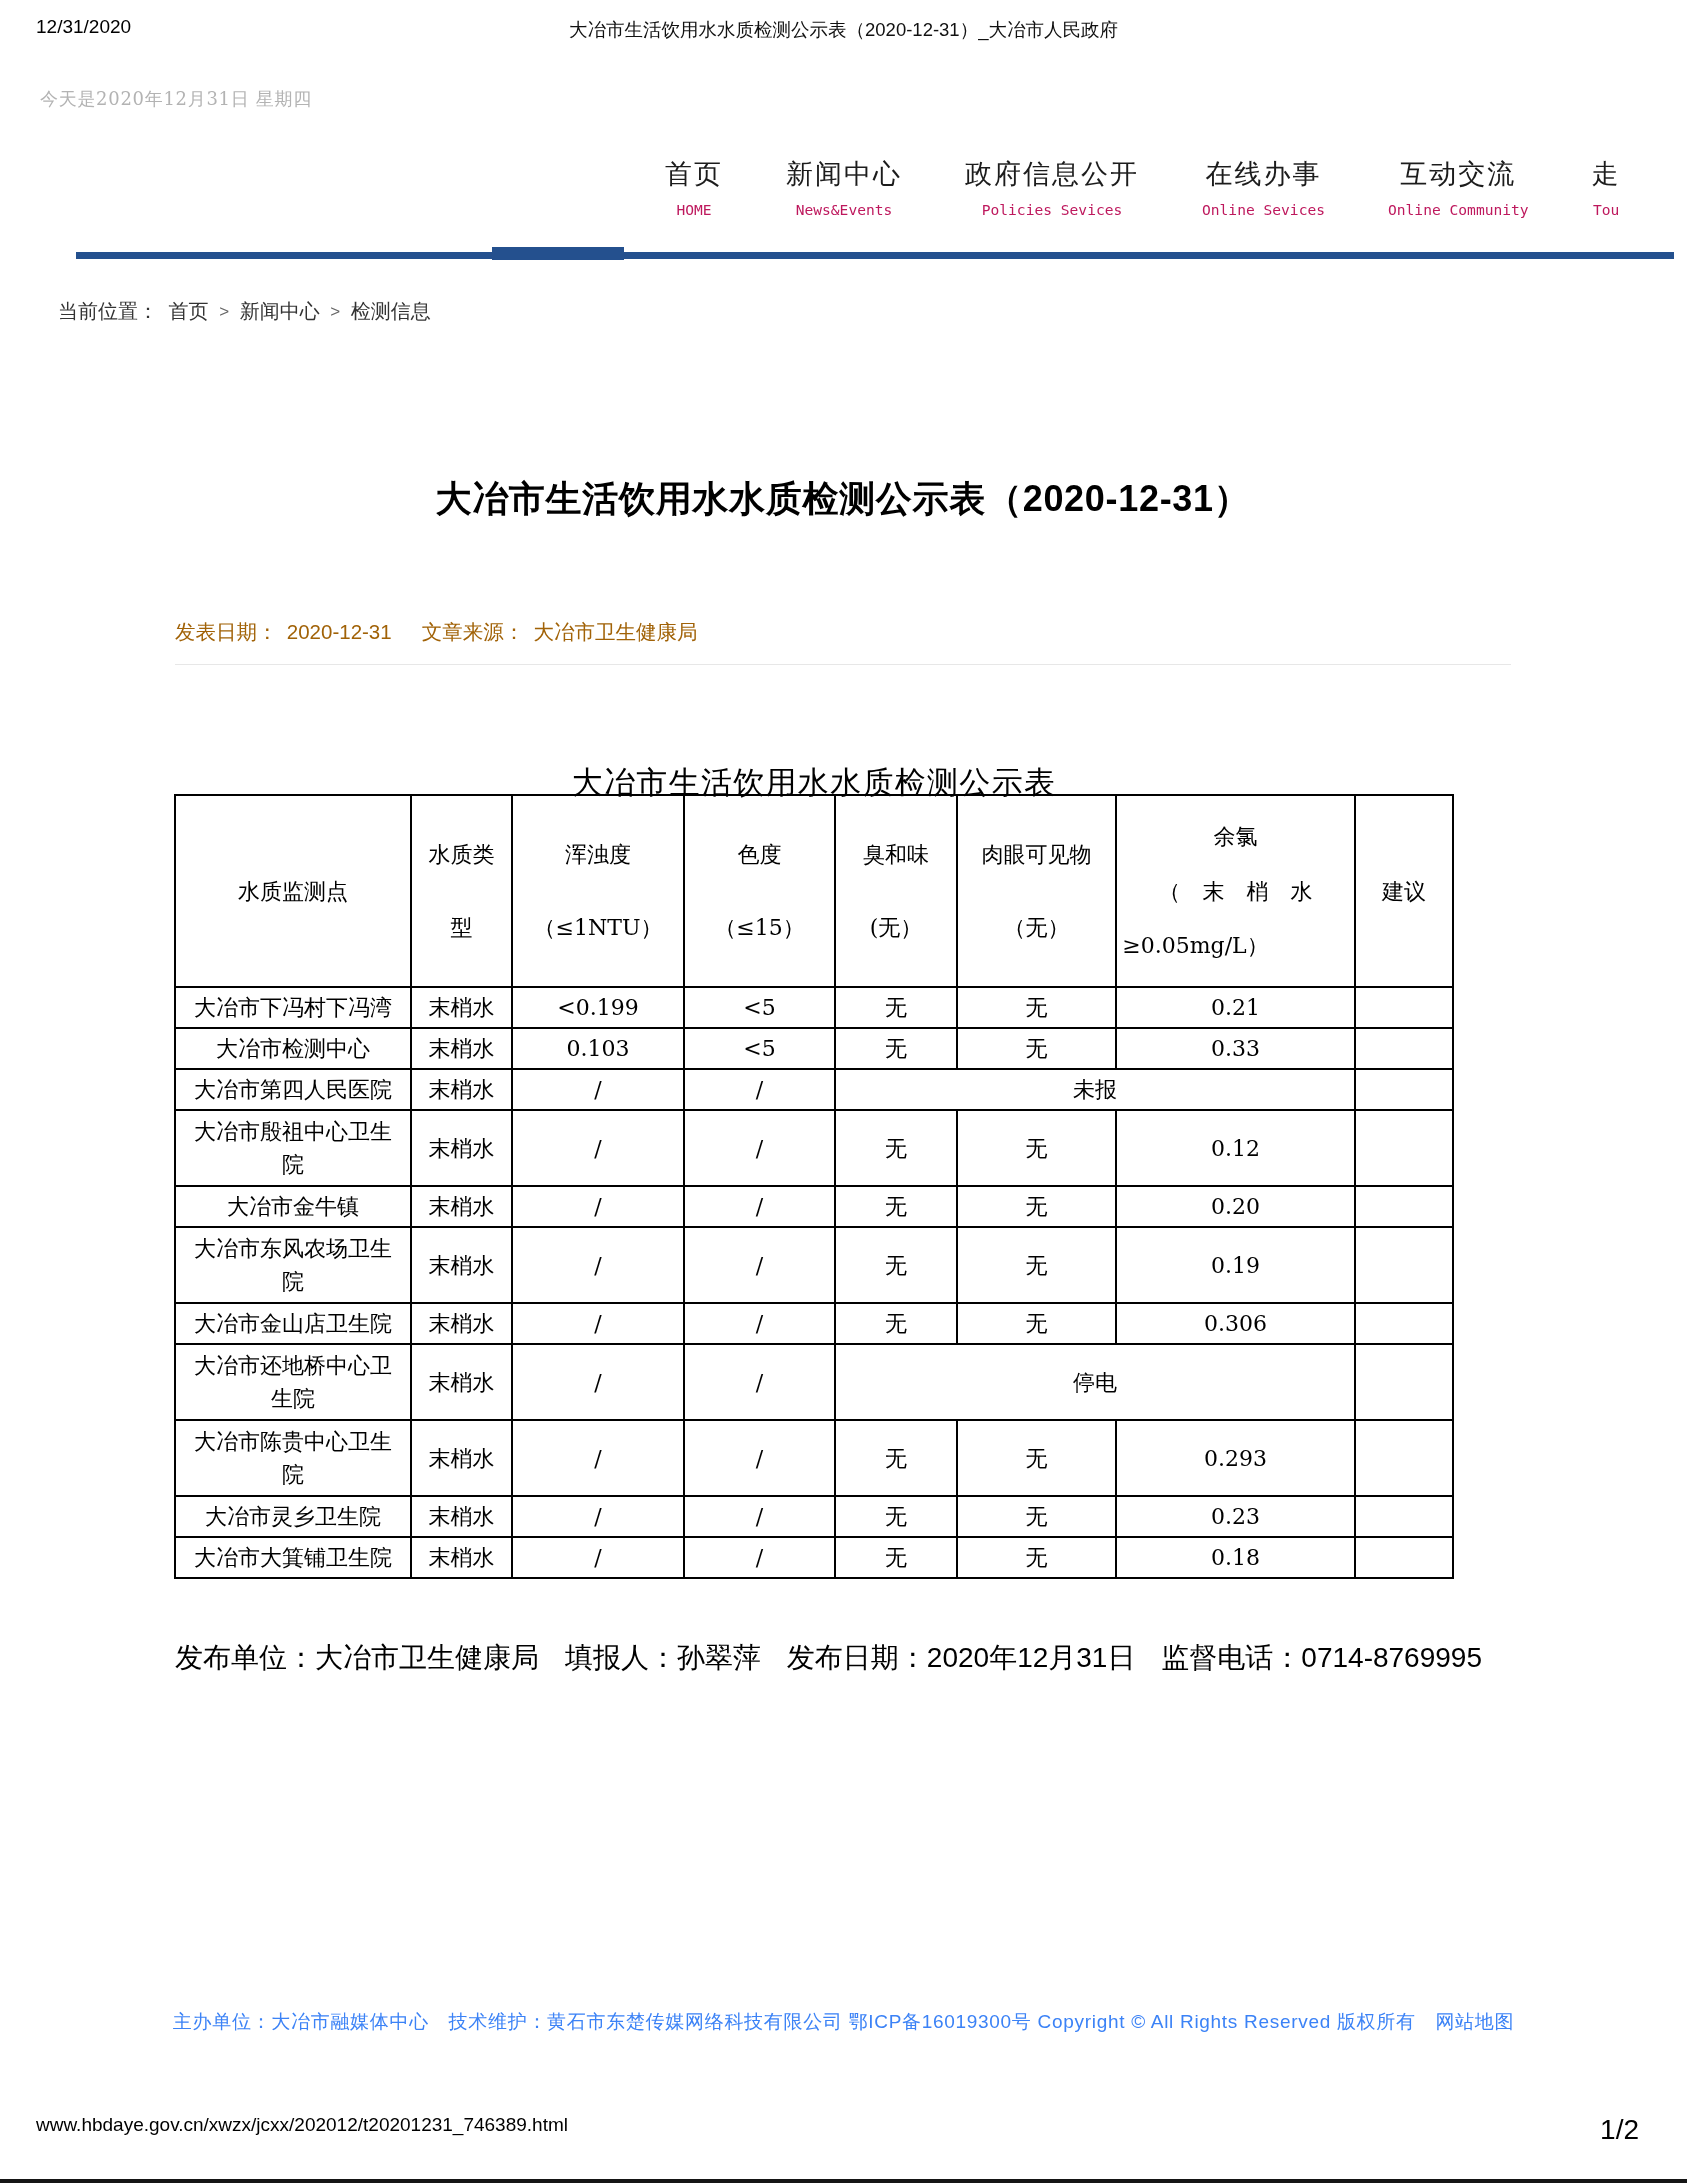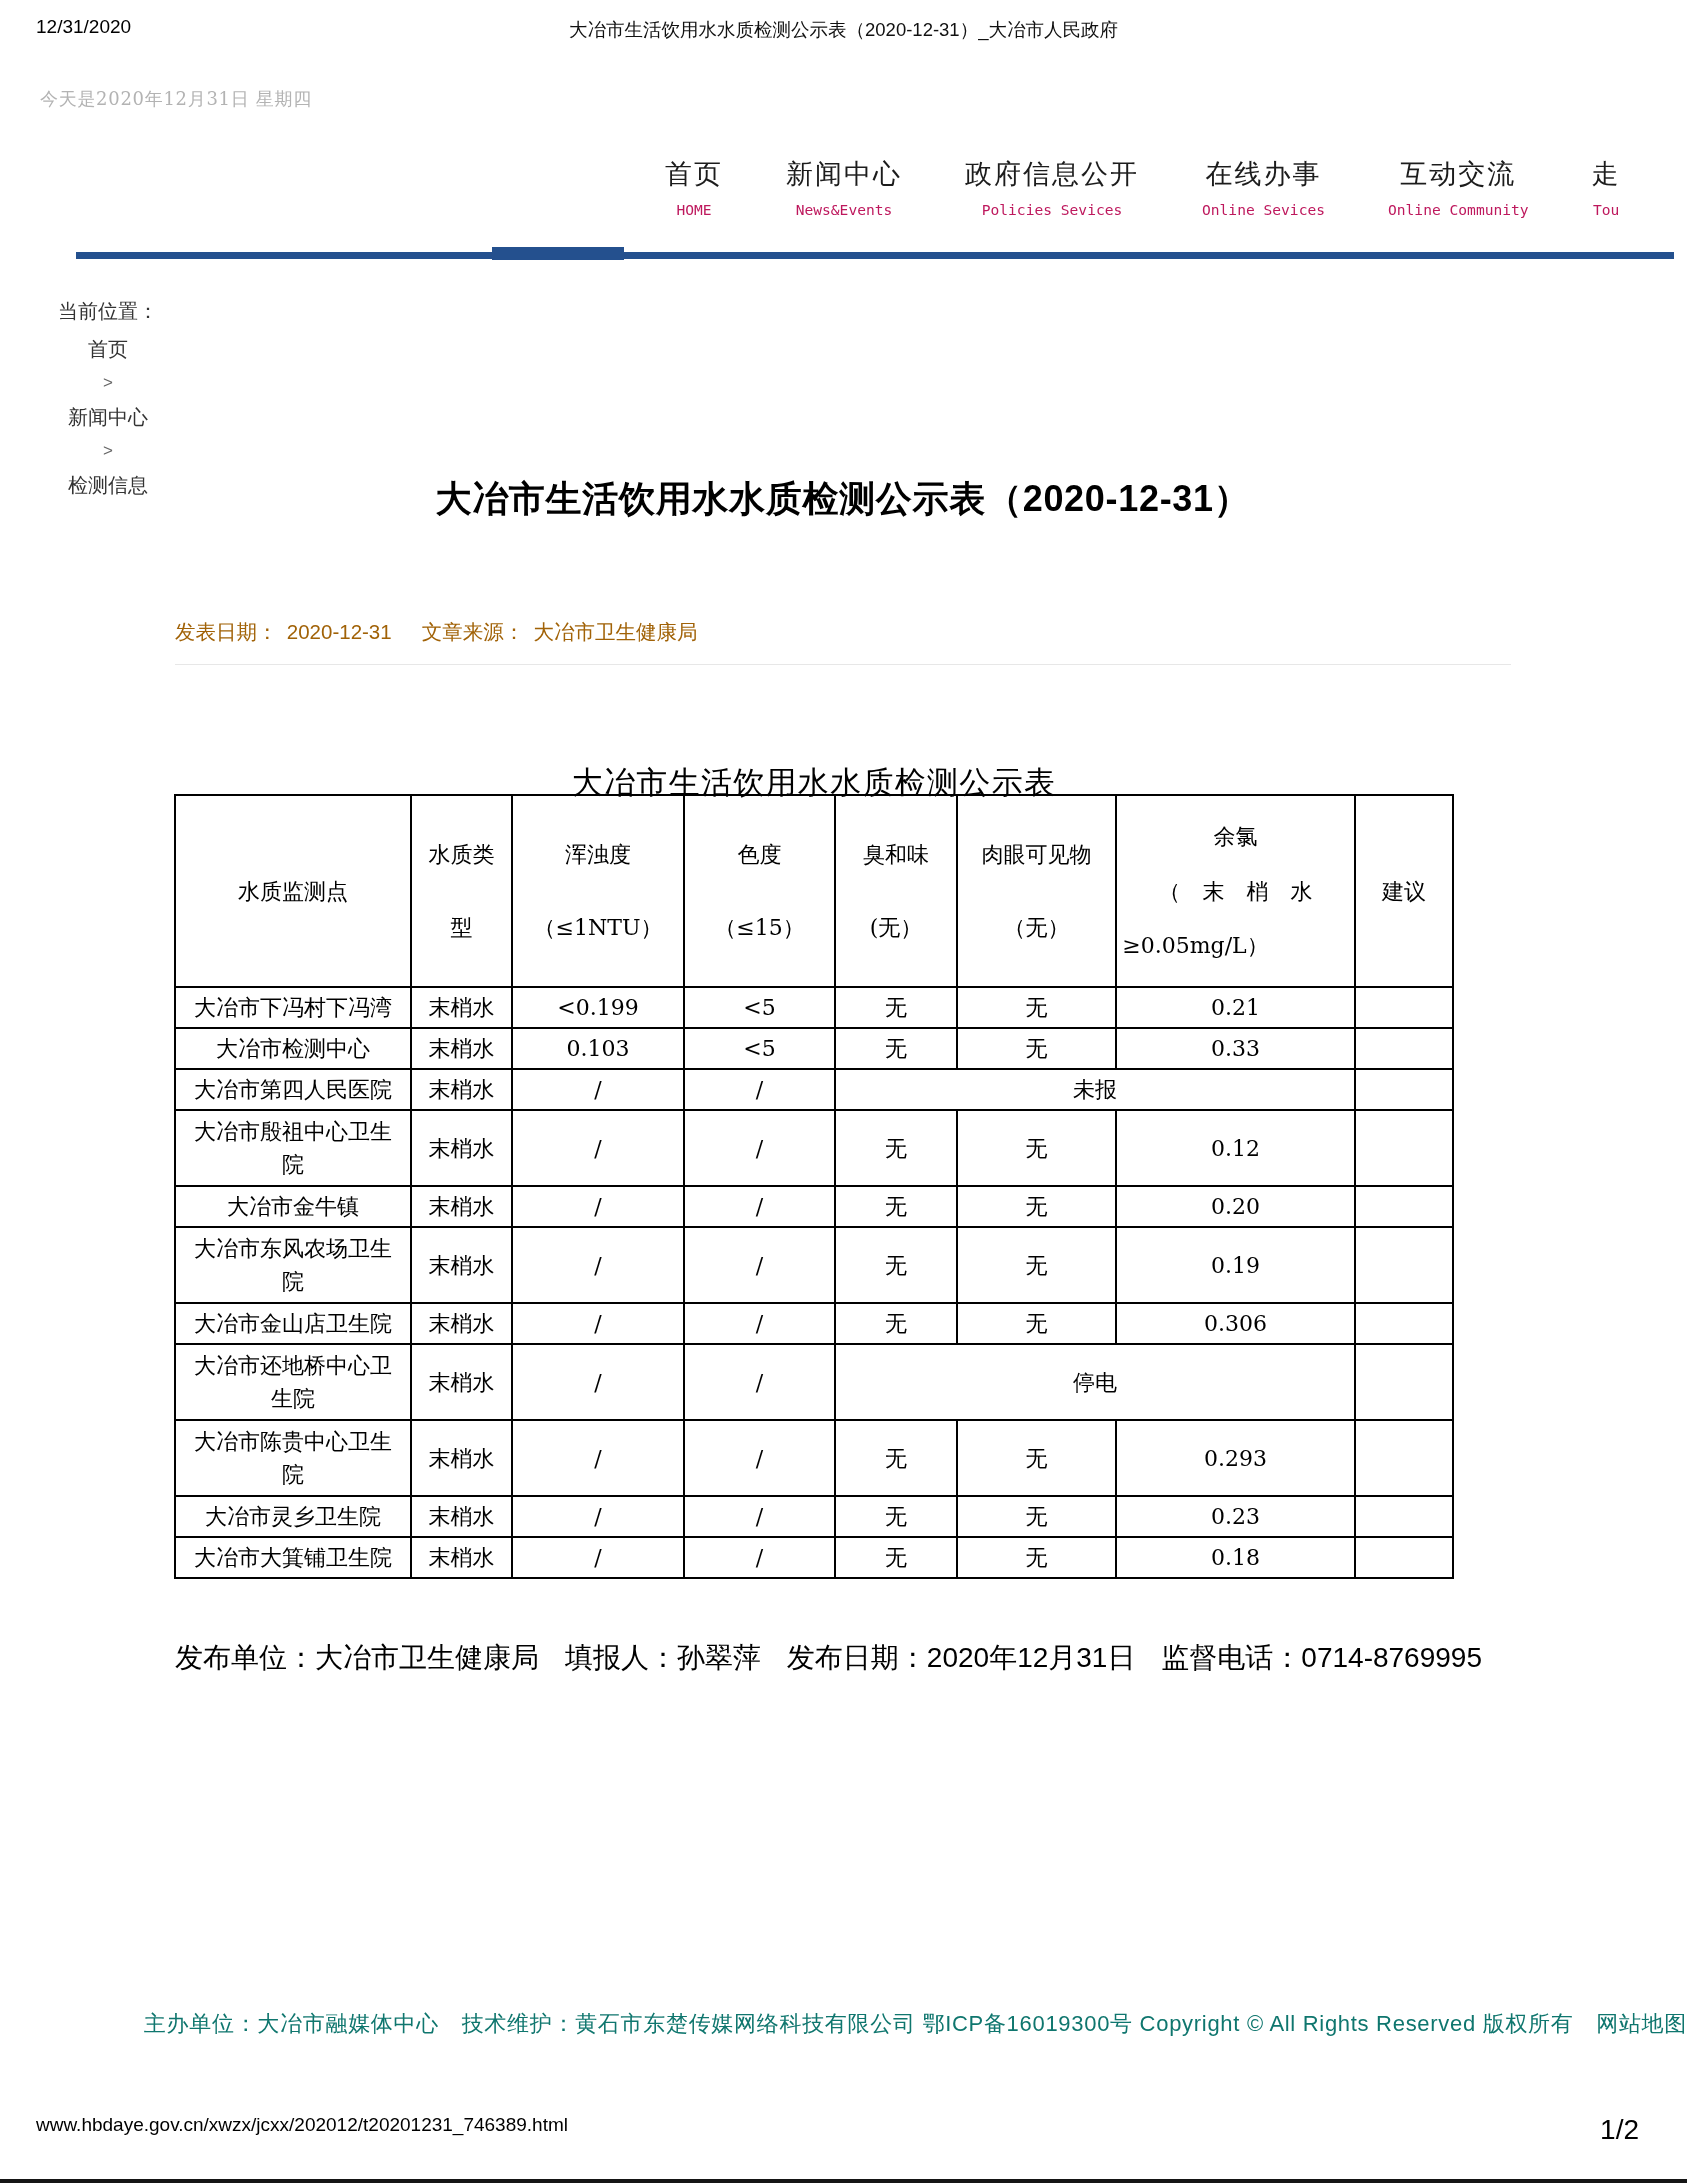--- a/index.html
+++ b/index.html
@@ -19,21 +19,21 @@
   .nav { position:absolute; top:156px; left:665px; width:1022px; display:flex; gap:63px; overflow:hidden; }
   .nav-item { text-align:center; flex:0 0 auto; cursor:pointer; }
   .nav-cn { font-size:27px; color:#1c1c1c; letter-spacing:2px; white-space:nowrap; }
   .nav-en { margin-top:9.3px; font-family:"DejaVu Sans Mono","Liberation Mono",monospace;
             font-size:14.6px; color:#be185d; white-space:nowrap; }
   .accent-bar { position:absolute; top:252px; left:76px; width:1598px; height:7.3px; background:#24508e; }
   .accent-tab { position:absolute; top:247px; left:492px; width:132px; height:12.6px; background:#24508e; }
 
   
   .breadcrumb { position:absolute; top:298px; left:58px; font-size:20px; color:#333;
-                display:flex; align-items:center; gap:10.6px;flex-direction:column; }
+                display:flex; align-items:center; gap:10.6px; }
   .crumb-link { color:#333; cursor:pointer; }
   .crumb-sep { color:#666; font-size:17px; }
 
   
   .article-title { position:absolute; top:475px; left:175px; width:1336px; text-align:center;
                    font-size:36px; font-weight:bold; letter-spacing:0.7px; color:#000; }
   .article-meta { position:absolute; top:618px; left:175px; font-size:20.5px; color:#a16207; }
   .article-meta span { margin-right:9.3px; }
   .article-meta .gap { margin-right:30px; }
   .meta-divider { position:absolute; top:664px; left:175px; width:1336px; border-top:1.3px solid #e7e7e7; }
@@ -49,22 +49,22 @@
   .th-stack { display:flex; flex-direction:column; justify-content:space-evenly; align-items:center; height:185px; }
   .th-stack .hl { width:100%; text-align:center; }
   .th-stack .hl-left { text-align:left; }
   tr.row-std { height:41px; }
   tr.row-tall { height:76px; }
   table.water td:first-child { padding:1.3px 9.3px; }
 
   
   .report-meta { position:absolute; top:1639px; left:175px; width:1307px; display:flex;
                  justify-content:space-between; font-size:28px; color:#000; }
-  .site-footer { position:absolute; top:2009px; left:0; width:100%; text-align:right;
-                 font-size:22px; color:#0f766e; letter-spacing:0.7px; }
+  .site-footer { position:absolute; top:2009px; left:0; width:100%; text-align:center;
+                 font-size:19px; color:#3b82f6; letter-spacing:0.7px; }
 </style>
 </head>
 <body>
 
 <div class="print-date">12/31/2020</div>
 <div class="print-title">大冶市生活饮用水水质检测公示表（2020-12-31）_大冶市人民政府</div>
 
 <div class="today-line">今天是2020年12月31日  星期四</div>
 
 <div class="nav">

